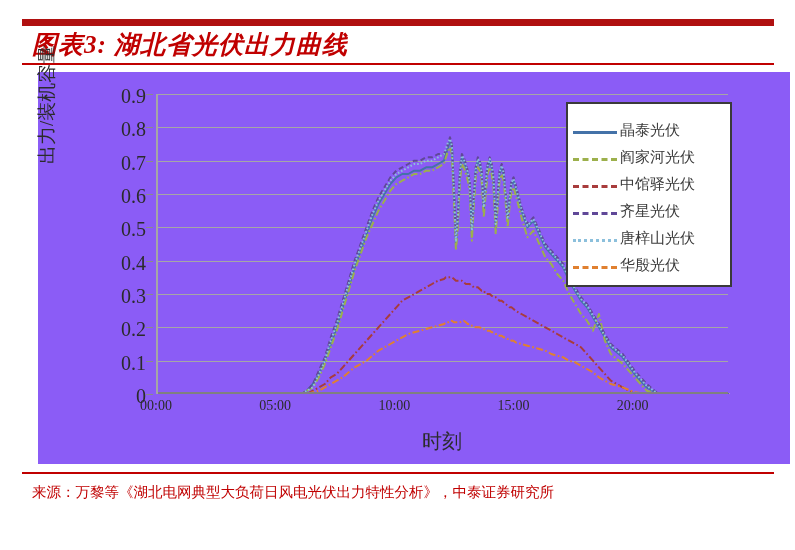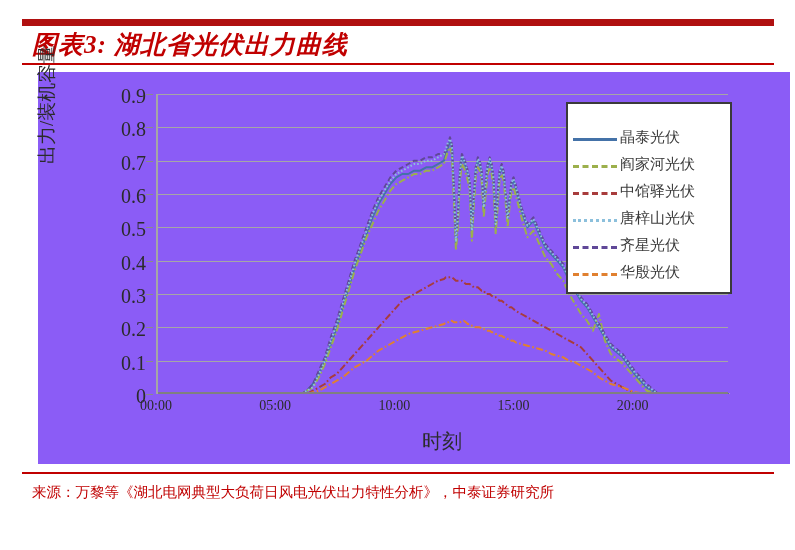--- a/index.html
+++ b/index.html
@@ -76,21 +76,21 @@
   }
   .xtitle{
     position:absolute;left:118px;top:356px;width:572px;text-align:center;
     font-size:20px;color:#2b2b2b;
   }
 
   
   .legend{
     position:absolute;left:528px;top:30px;width:166px;
     border:2px solid #3a3a3a;background:#ffffff;
-    padding:20px 5px 6px 5px;box-sizing:border-box;
+    padding:13px 5px 6px 5px;box-sizing:border-box;
     z-index:5;
   }
   .leg-row{
     display:flex;align-items:center;height:27px;
   }
   .leg-swatch{
     width:44px;height:12px;flex:0 0 44px;margin-right:3px;position:relative;
   }
   .leg-swatch i{
     position:absolute;left:0;right:0;top:50%;height:0;
@@ -185,29 +185,29 @@
           <span class="leg-text">阎家河光伏</span>
         </div>
         <div class="leg-row">
           <span class="leg-swatch">
             <i style="border-top-color: rgb(168, 60, 60); border-top-style: dashed;"></i>
           </span>
           <span class="leg-text">中馆驿光伏</span>
         </div>
         <div class="leg-row">
           <span class="leg-swatch">
+            <i style="border-top-color: rgb(96, 72, 152); border-top-style: dashed;"></i>
+          </span>
+          <span class="leg-text">齐星光伏</span>
+        </div>
+        <div class="leg-row">
+          <span class="leg-swatch">
             <i style="border-top-color: rgb(140, 192, 220); border-top-style: dotted;"></i>
           </span>
           <span class="leg-text">唐梓山光伏</span>
-        </div>
-        <div class="leg-row">
-          <span class="leg-swatch">
-            <i style="border-top-color: rgb(96, 72, 152); border-top-style: dashed;"></i>
-          </span>
-          <span class="leg-text">齐星光伏</span>
         </div>
         <div class="leg-row">
           <span class="leg-swatch">
             <i style="border-top-color: rgb(224, 128, 48); border-top-style: dashed;"></i>
           </span>
           <span class="leg-text">华殷光伏</span>
         </div>
       </div>
   </div>
 

